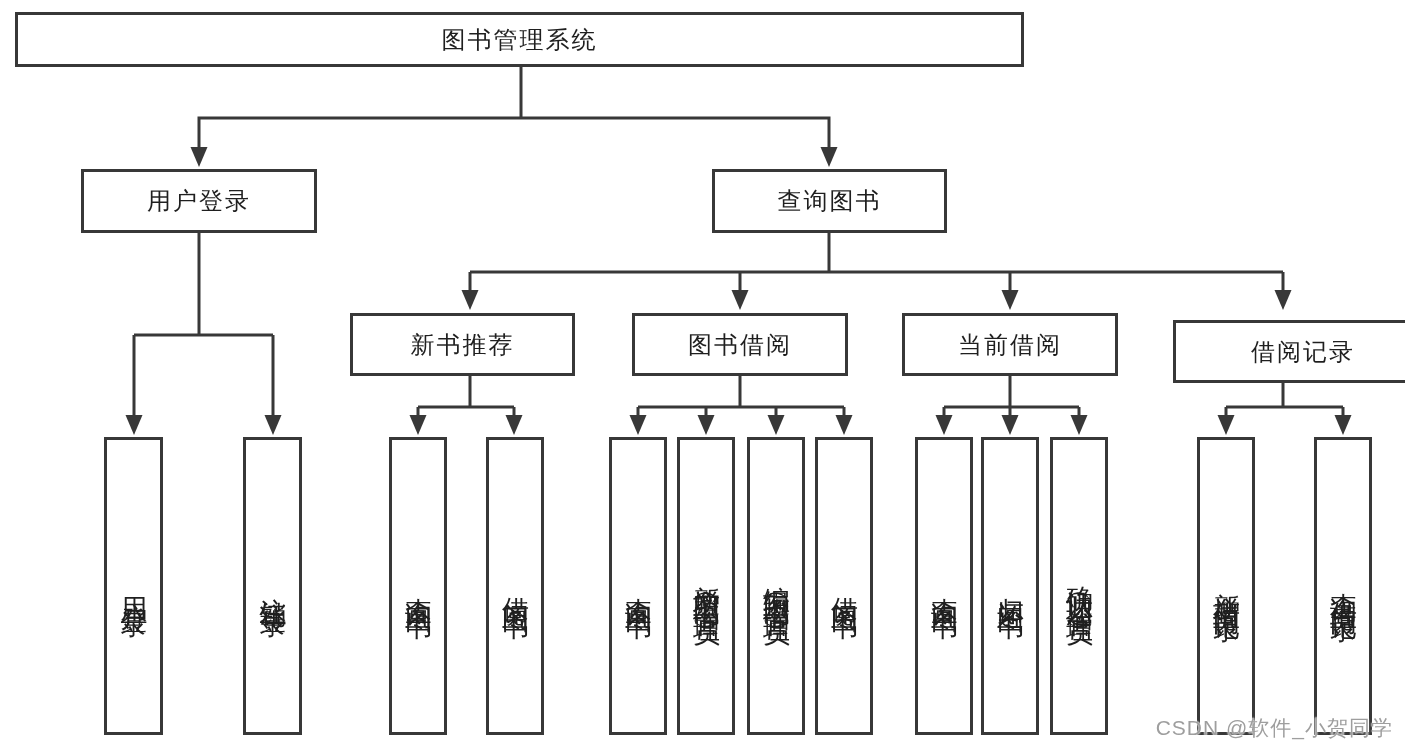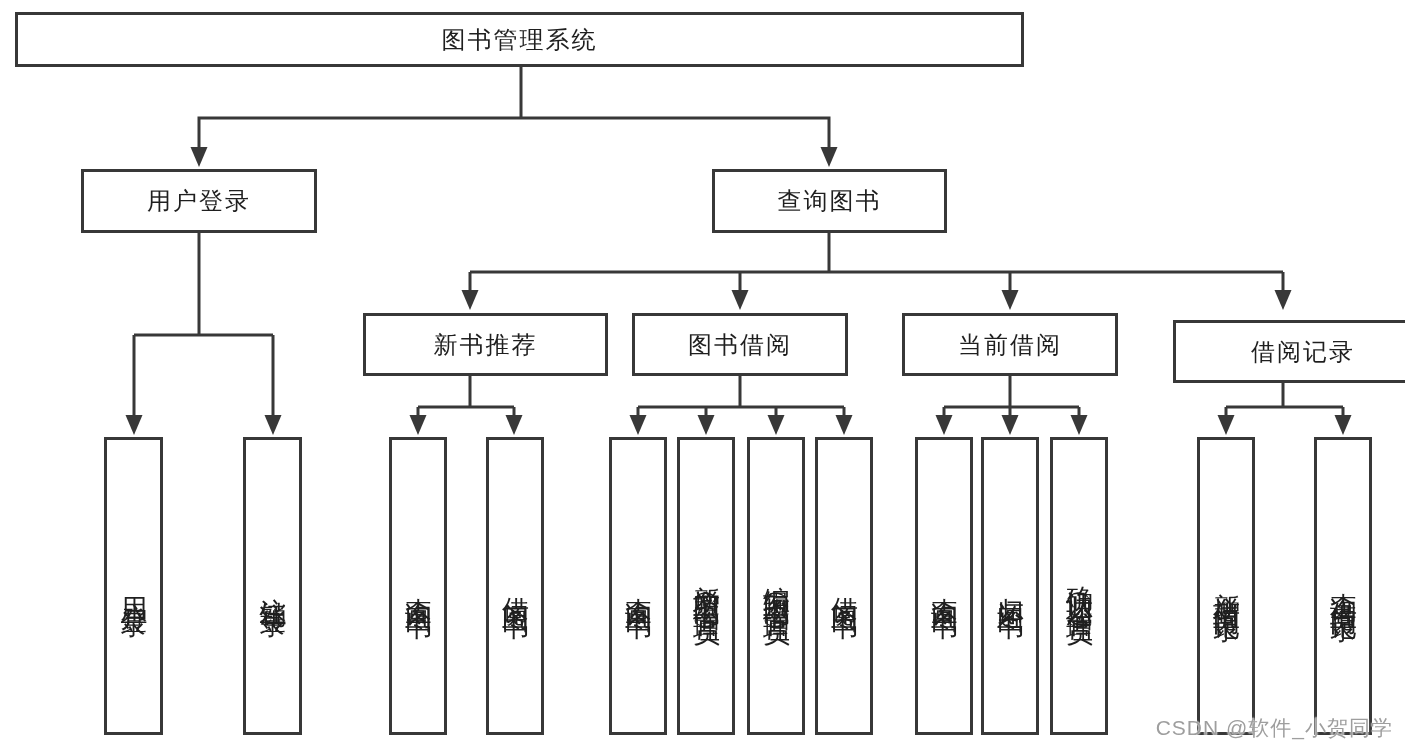--- a/index.html
+++ b/index.html
@@ -92,21 +92,21 @@
       <polygon points="1217.5,415 1234.5,415 1226,435"></polygon>
       <polygon points="1334.5,415 1351.5,415 1343,435"></polygon>
     </g>
   </svg>
 
   <div class="node h-node" style="left:15px; top:12px; width:1009px; height:55px;">图书管理系统</div>
 
   <div class="node h-node" style="left:81px; top:169px; width:236px; height:64px;">用户登录</div>
   <div class="node h-node" style="left:712px; top:169px; width:235px; height:64px;">查询图书</div>
 
-  <div class="node h-node" style="left:363px; top:313px; width:245px; height:63px;">新书推荐</div>
+  <div class="node h-node" style="left:350px; top:313px; width:225px; height:63px;">新书推荐</div>
   <div class="node h-node" style="left:632px; top:313px; width:216px; height:63px;">图书借阅</div>
   <div class="node h-node" style="left:902px; top:313px; width:216px; height:63px;">当前借阅</div>
   <div class="node h-node" style="left:1173px; top:320px; width:260px; height:63px;">借阅记录</div>
 
   <div class="node v-node" style="left:104px; top:437px; width:59px; height:298px;">用户登录</div>
   <div class="node v-node" style="left:243px; top:437px; width:59px; height:298px;">注销登录</div>
 
   <div class="node v-node" style="left:389px; top:437px; width:58px; height:298px;">查询图书</div>
   <div class="node v-node" style="left:486px; top:437px; width:58px; height:298px;">借阅图书</div>
 

